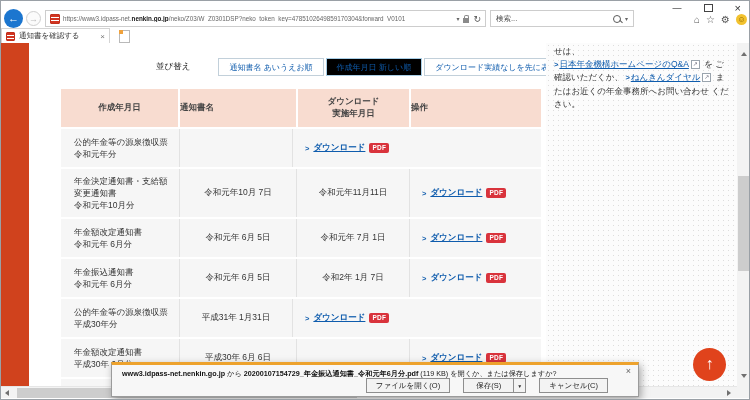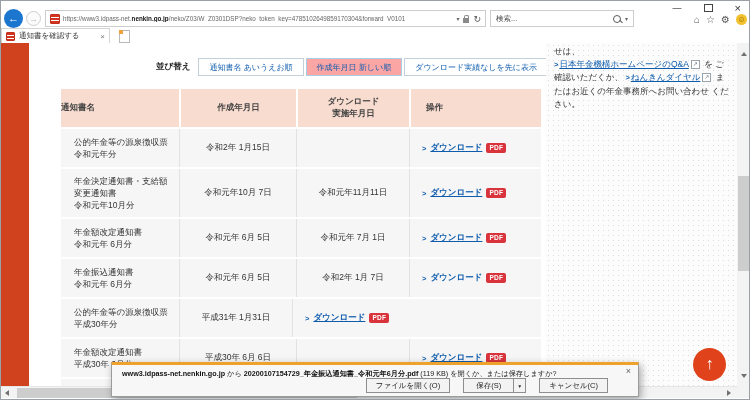--- a/index.html
+++ b/index.html
@@ -41,24 +41,24 @@
   .tabtitle{font-size:7.5px;color:#333;white-space:nowrap;overflow:hidden;}
   .tabclose{margin-left:auto;font-size:8px;color:#777;}
   .newtab{position:absolute;left:118px;top:29px;width:9px;height:11px;background:#fff;border:1px solid #b9b9b9;}
   .newtab::before{content:"";position:absolute;left:-1px;top:-1px;width:4px;height:4px;background:#f0a23c;}
 
   
   .viewport{position:absolute;top:42px;left:0;width:750px;height:343px;background:#fff;overflow:hidden;}
   .redstrip{position:absolute;left:0;top:0;width:28px;height:343px;background:#d0421d;}
 
   .sortrow{position:absolute;left:155px;top:15px;height:18px;display:flex;align-items:center;}
-  .sortlabel{font-size:8.5px;font-weight:bold;color:#222;margin-right:8px;}
+  .sortlabel{font-size:8.5px;font-weight:normal;color:#222;margin-right:28px;}
   .sortbtn{height:18px;display:flex;align-items:center;padding:0 10px;border:1px solid #c2d0da;background:#fff;
     color:#0f5cad;font-size:8px;box-sizing:border-box;margin-right:2px;white-space:nowrap;}
-  .sortbtn.sel{background:#fca5a5;border-color:#a9cfe7;}
+  .sortbtn.sel{background:#000000;border-color:#a9cfe7;}
 
   .tbl{position:absolute;left:60px;top:46px;width:480px;}
   .thead{display:flex;background:#f8dcd0;min-height:38px;}
   .thead .cell{display:flex;align-items:center;justify-content:center;font-size:8.5px;font-weight:bold;color:#444;
     box-sizing:border-box;text-align:center;white-space:pre-line;line-height:1.4;}
   .thead .cell + .cell{border-left:2px solid #fff;}
   .trow{display:flex;background:#f6f6f6;min-height:38px;margin-top:2px;}
   .tbl > .trow:nth-child(3){min-height:48px;}
   .trow .cell{box-sizing:border-box;display:flex;align-items:center;justify-content:center;font-size:8.5px;color:#333;}
   .trow .cell + .cell{border-left:1px solid #e2e2e2;}
@@ -164,33 +164,32 @@
 
     <div class="sortrow">
       <span class="sortlabel">並び替え</span>
       <span class="sortbtn">通知書名 あいうえお順</span>
       <span class="sortbtn sel">作成年月日 新しい順</span>
       <span class="sortbtn">ダウンロード実績なしを先に表示</span>
     </div>
 
     <div class="tbl">
       <div class="thead">
+        <div class="cell c-created">作成年月日</div>
         <div class="cell c-name" style="justify-content:center;align-items:center;padding-left:0">通知書名</div>
-        <div class="cell c-created">作成年月日</div>
         <div class="cell c-ddate">ダウンロード
 実施年月日</div>
-        <div class="cell c-ops" style="justify-content:center;padding-left:15px">操作</div>
+        <div class="cell c-ops" style="justify-content:center;padding-left:0">操作</div>
       </div>
 
       <div class="trow">
         <div class="cell c-name">
             <span>公的年金等の源泉徴収票</span>
             <span>令和元年分</span>
           </div>
-        <div class="cell c-created">令和2年 1月15日</div>
         <div class="cell c-ddate"></div>
         <div class="cell c-ops">
           <span class="chev">&gt;</span>
           <span class="dl-link">ダウンロード</span>
           <span class="pdf-badge">PDF</span>
         </div>
       </div>
 
       <div class="trow">
         <div class="cell c-name">

